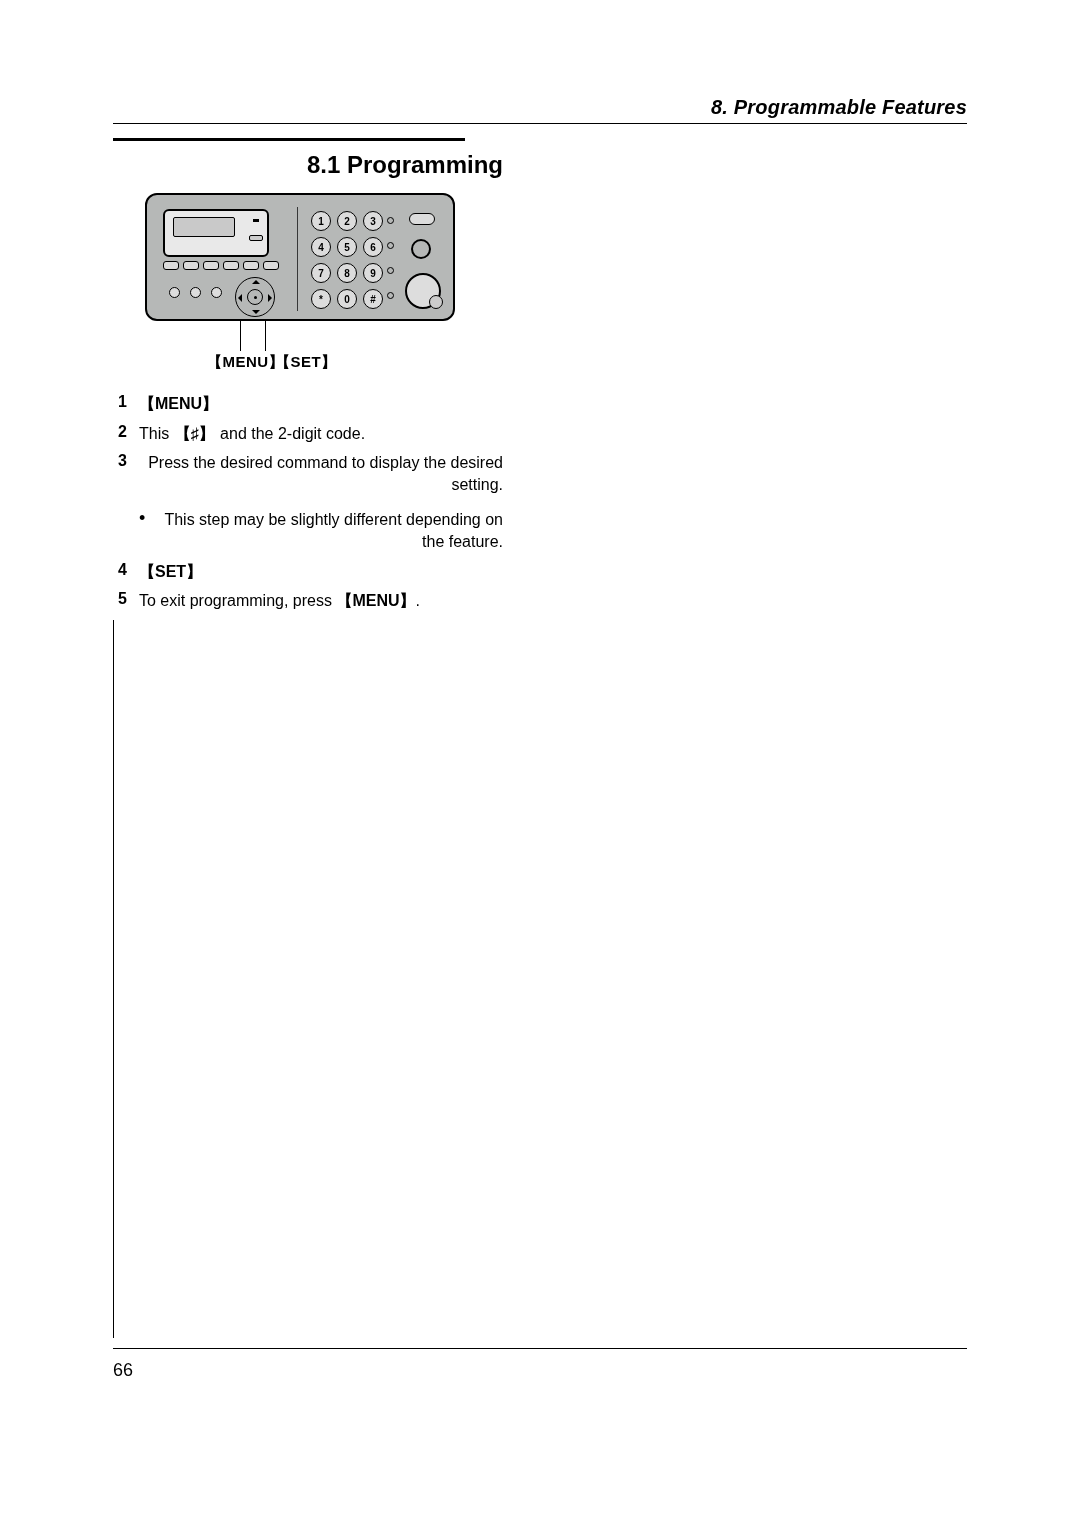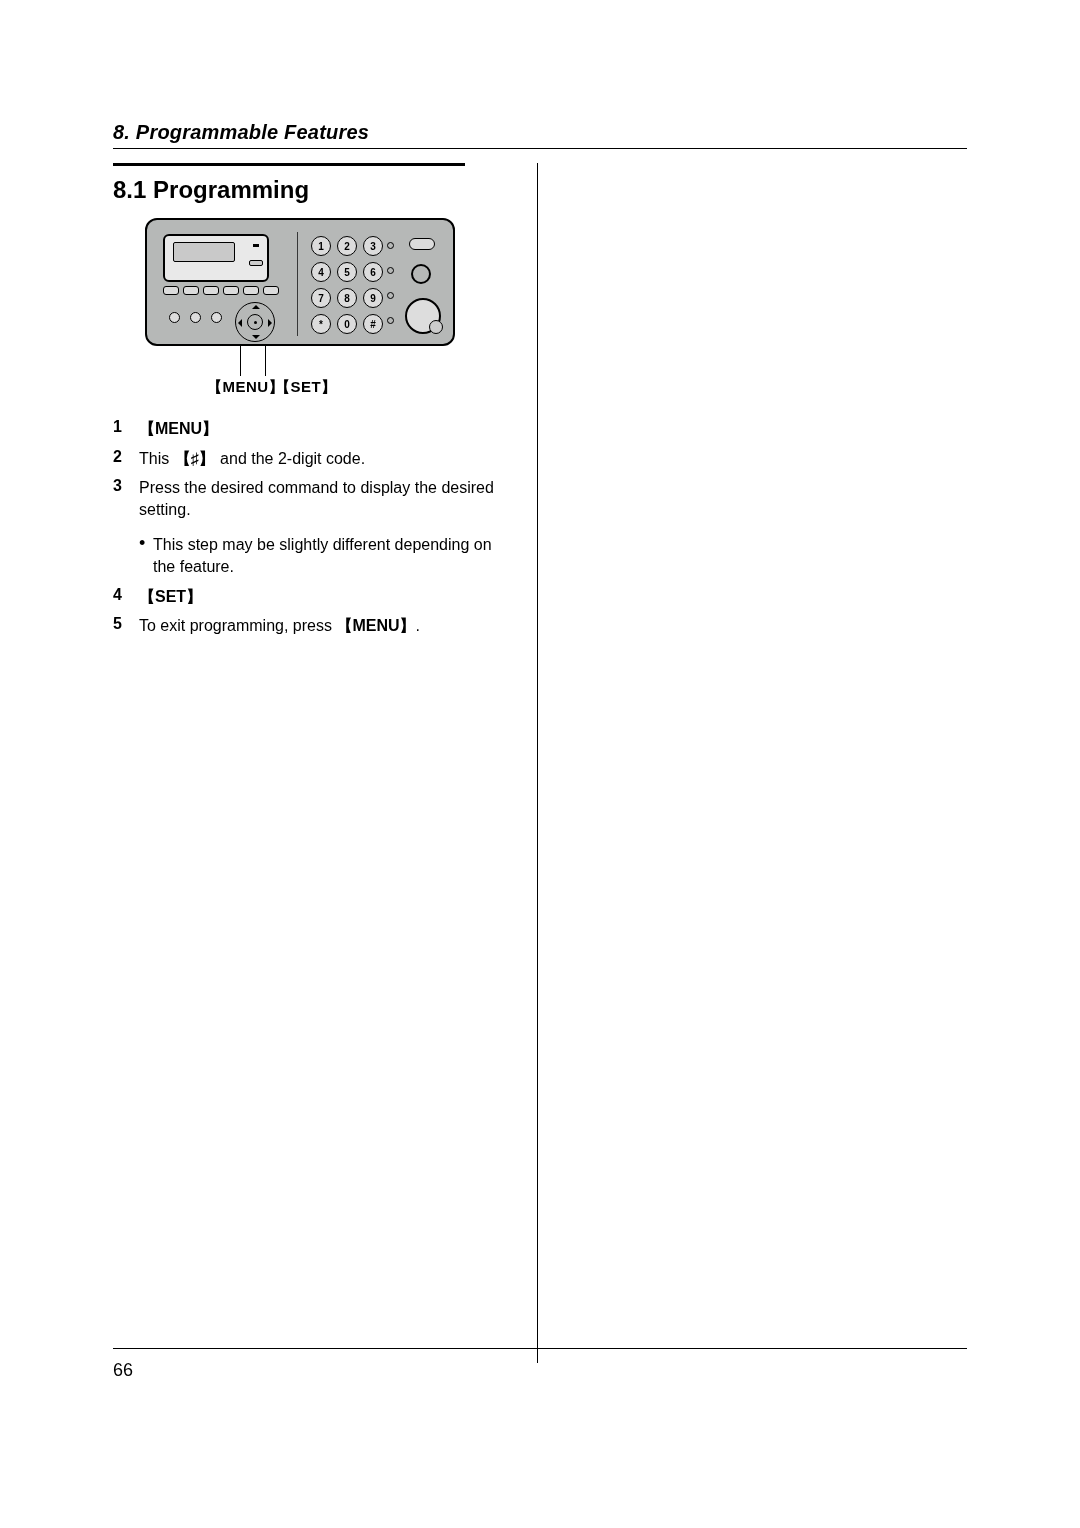--- a/index.html
+++ b/index.html
@@ -8,38 +8,40 @@
     width: 1080px;
     height: 1528px;
     background: #fff;
     font-family: Arial, Helvetica, sans-serif;
     color: #000;
     position: relative;
   }
   .page {
     position: absolute;
     left: 113px;
-    top: 121px;
+    top: 96px;
     width: 854px;
+    text-align: right;
   }
   .chapter-header {
     border-bottom: 1px solid #000;
     padding-bottom: 4px;
     margin-bottom: 14px;
   }
   .chapter-title {
     font-size: 20px;
     font-weight: bold;
     font-style: italic;
     letter-spacing: 0.2px;
   }
   .columns {
     display: flex;
     column-gap: 24px;
     height: 1200px;
+    flex-direction: column;
   }
   .col-left {
     width: 400px;
     padding-right: 10px;
   }
   .col-divider {
     border-left: 1px solid #000;
     height: 100%;
   }
   .thick-rule {

